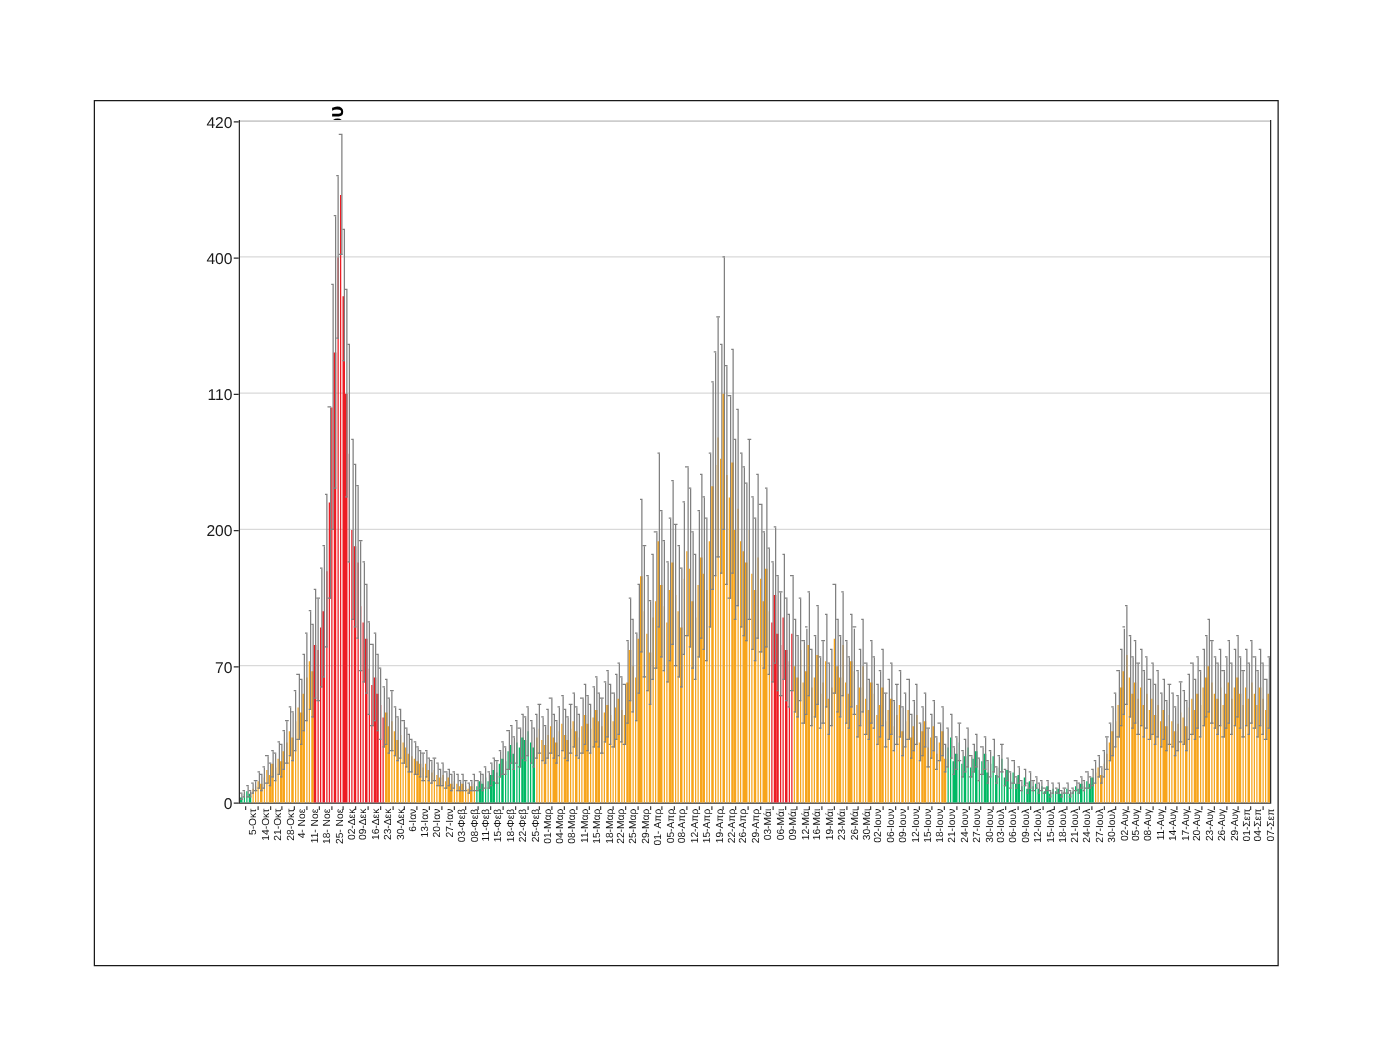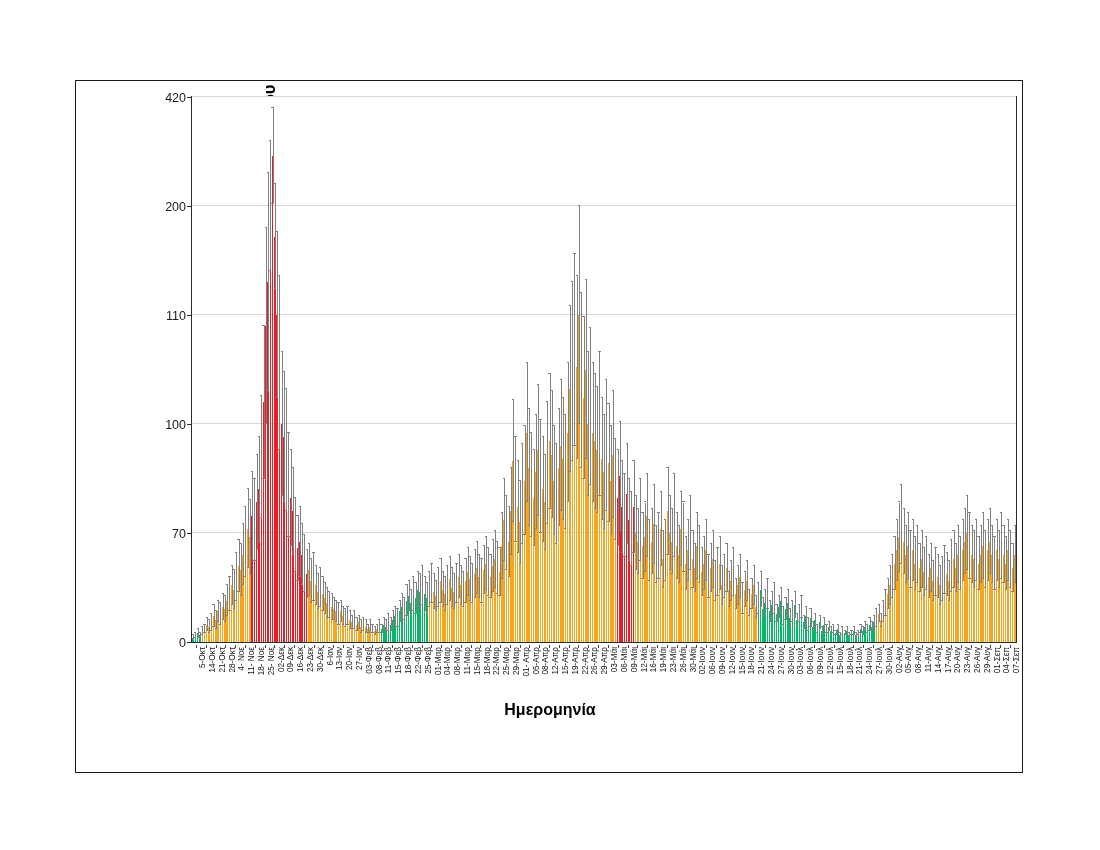--- a/index.html
+++ b/index.html
@@ -150,25 +150,25 @@
 
   <div id="chart-frame">
 
     <div id="y-axis-title">Σχετικός Ρυθμός Έκκρισης Ιικού Φορτίου</div>
 
     <div id="y-ticks">
         <div class="y-tick-label" style="bottom: 0px; top: auto; transform: translateY(50%);">0</div>
         <div class="y-tick-mark" style="bottom: 0px;"></div>
         <div class="y-tick-label" style="bottom: 109px; top: auto; transform: translateY(50%);">70</div>
         <div class="y-tick-mark" style="bottom: 109px;"></div>
-        <div class="y-tick-label" style="bottom: 218px; top: auto; transform: translateY(50%);">100</div>
+        <div class="y-tick-label" style="bottom: 218px; top: auto; transform: translateY(50%);">200</div>
         <div class="y-tick-mark" style="bottom: 218px;"></div>
         <div class="y-tick-label" style="bottom: 327px; top: auto; transform: translateY(50%);">110</div>
         <div class="y-tick-mark" style="bottom: 327px;"></div>
-        <div class="y-tick-label" style="bottom: 436px; top: auto; transform: translateY(50%);">200</div>
+        <div class="y-tick-label" style="bottom: 436px; top: auto; transform: translateY(50%);">400</div>
         <div class="y-tick-mark" style="bottom: 436px;"></div>
         <div class="y-tick-label" style="bottom: 545px; top: auto; transform: translateY(50%);">420</div>
         <div class="y-tick-mark" style="bottom: 545px;"></div>
       </div>
 
     <div id="plot-area">
       <div id="gridlines">
           <div class="gridline" style="bottom: 109px;"></div>
           <div class="gridline" style="bottom: 218px;"></div>
           <div class="gridline" style="bottom: 327px;"></div>
@@ -1795,17 +1795,16 @@
         <div class="x-tick-label" style="left: 792.867px;">29-Αυγ</div>
         <div class="x-tick-mark" style="left: 789.667px;"></div>
         <div class="x-tick-label" style="left: 802.676px;">01-Σεπ</div>
         <div class="x-tick-mark" style="left: 799.476px;"></div>
         <div class="x-tick-label" style="left: 812.486px;">04-Σεπ</div>
         <div class="x-tick-mark" style="left: 809.286px;"></div>
         <div class="x-tick-label" style="left: 822.295px;">07-Σεπ</div>
         <div class="x-tick-mark" style="left: 819.095px;"></div>
       </div>
 
-    <div id="x-axis-title">Ημερομηνία</div>
 
   </div>
 
 </div>
 
 </body></html>

